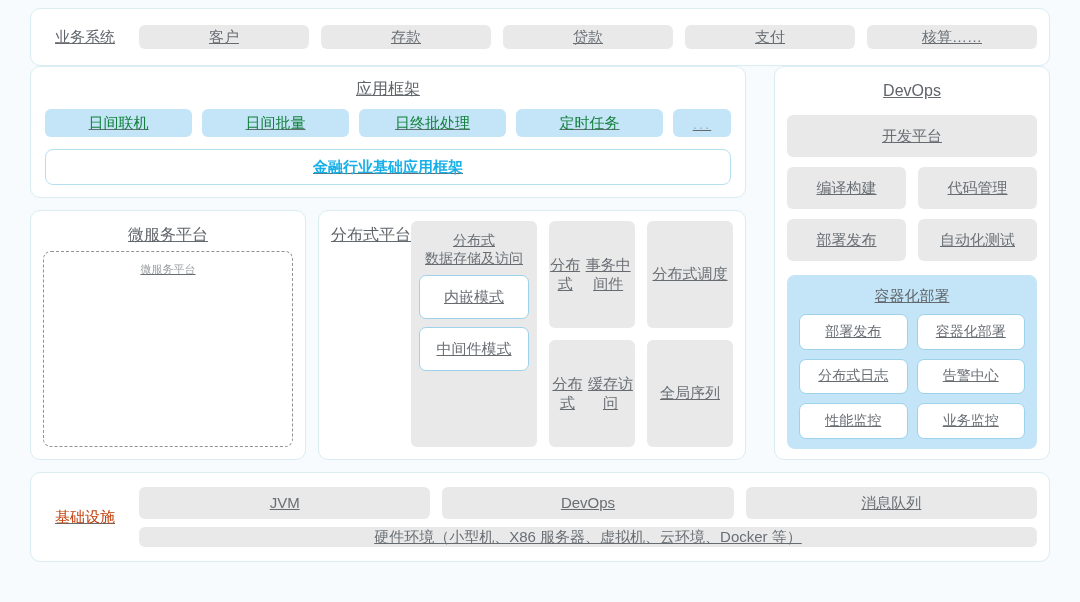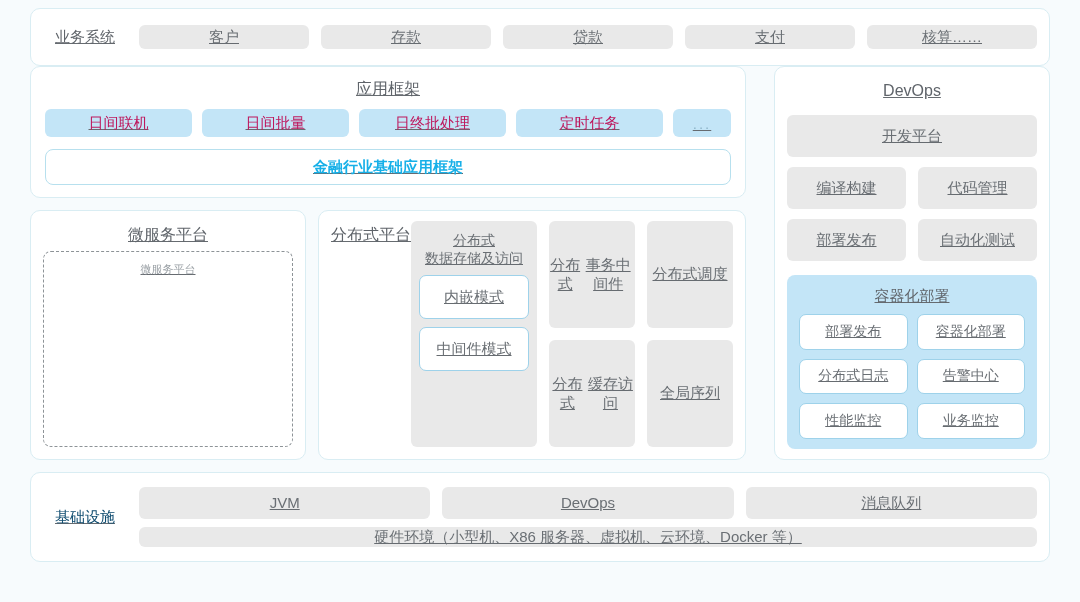--- a/index.html
+++ b/index.html
@@ -30,21 +30,21 @@
     font-size:15px;
     line-height:1.25;
     box-sizing:border-box;
   }
   
   .chip-blue{
     background:#c3e5f7;
     border-radius:6px;
     display:flex;align-items:center;justify-content:center;
     text-align:center;
-    color:#be185d;
+    color:#15803d;
     font-size:15px;
     box-sizing:border-box;
   }
   
   .chip-white{
     background:#ffffff;
     border:1px solid #9ed2ea;
     border-radius:7px;
     display:flex;align-items:center;justify-content:center;
     text-align:center;
@@ -203,21 +203,21 @@
 
   
   .infra{
     margin-top:12px;
     height:90px;
     display:flex;align-items:center;
     padding:0 12px 0 0;
   }
   .infra-label{
     width:108px;flex:0 0 108px;
-    text-align:center;font-size:15px;color:#0c4a6e;
+    text-align:center;font-size:15px;color:#c2410c;
   }
   .infra-right{flex:1;display:flex;flex-direction:column;gap:8px;}
   .infra-top{display:flex;gap:12px;height:32px;}
   .infra-top .chip{flex:1;}
   .infra-bottom{height:20px;}
 </style>
 </head>
 <body>
 
 <div class="page">

